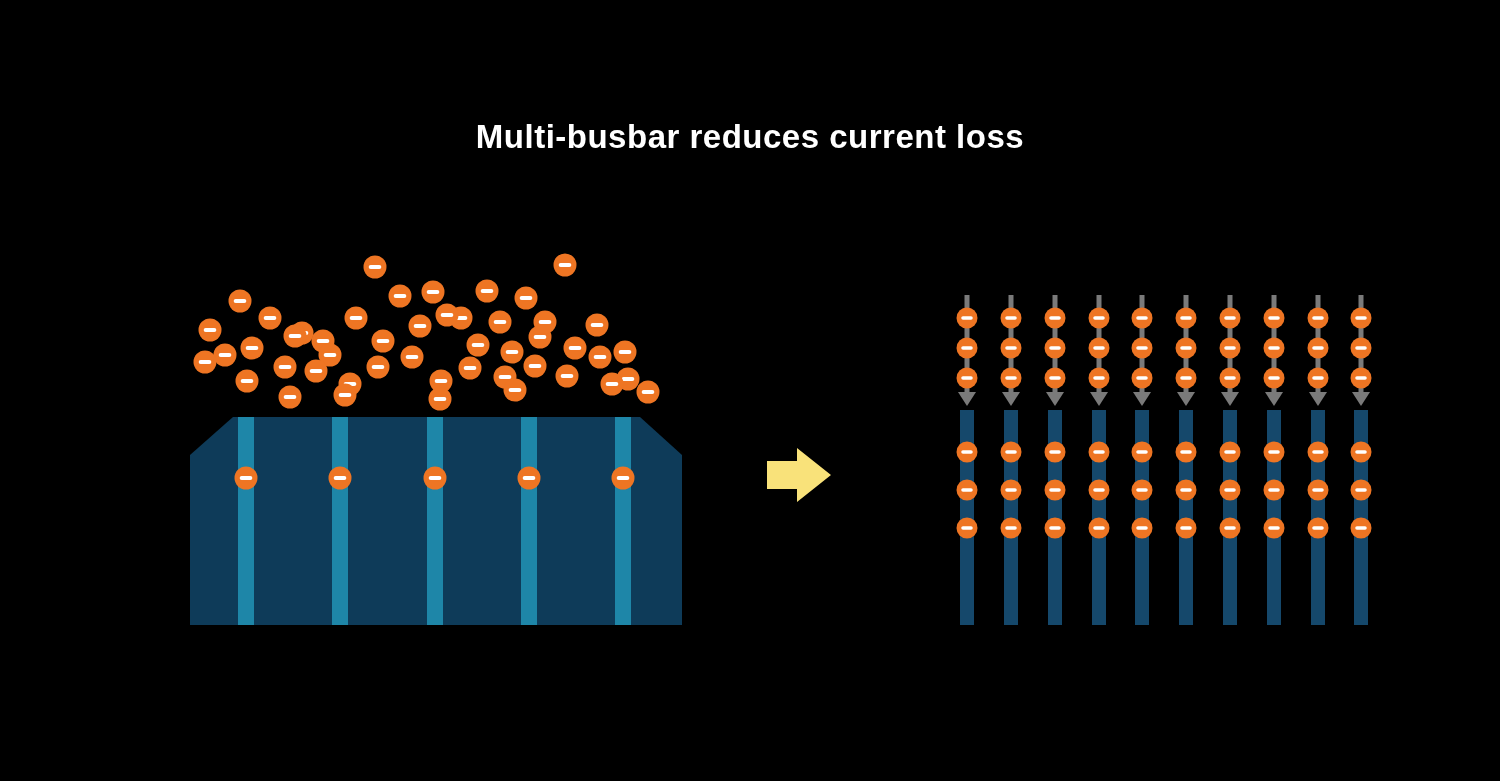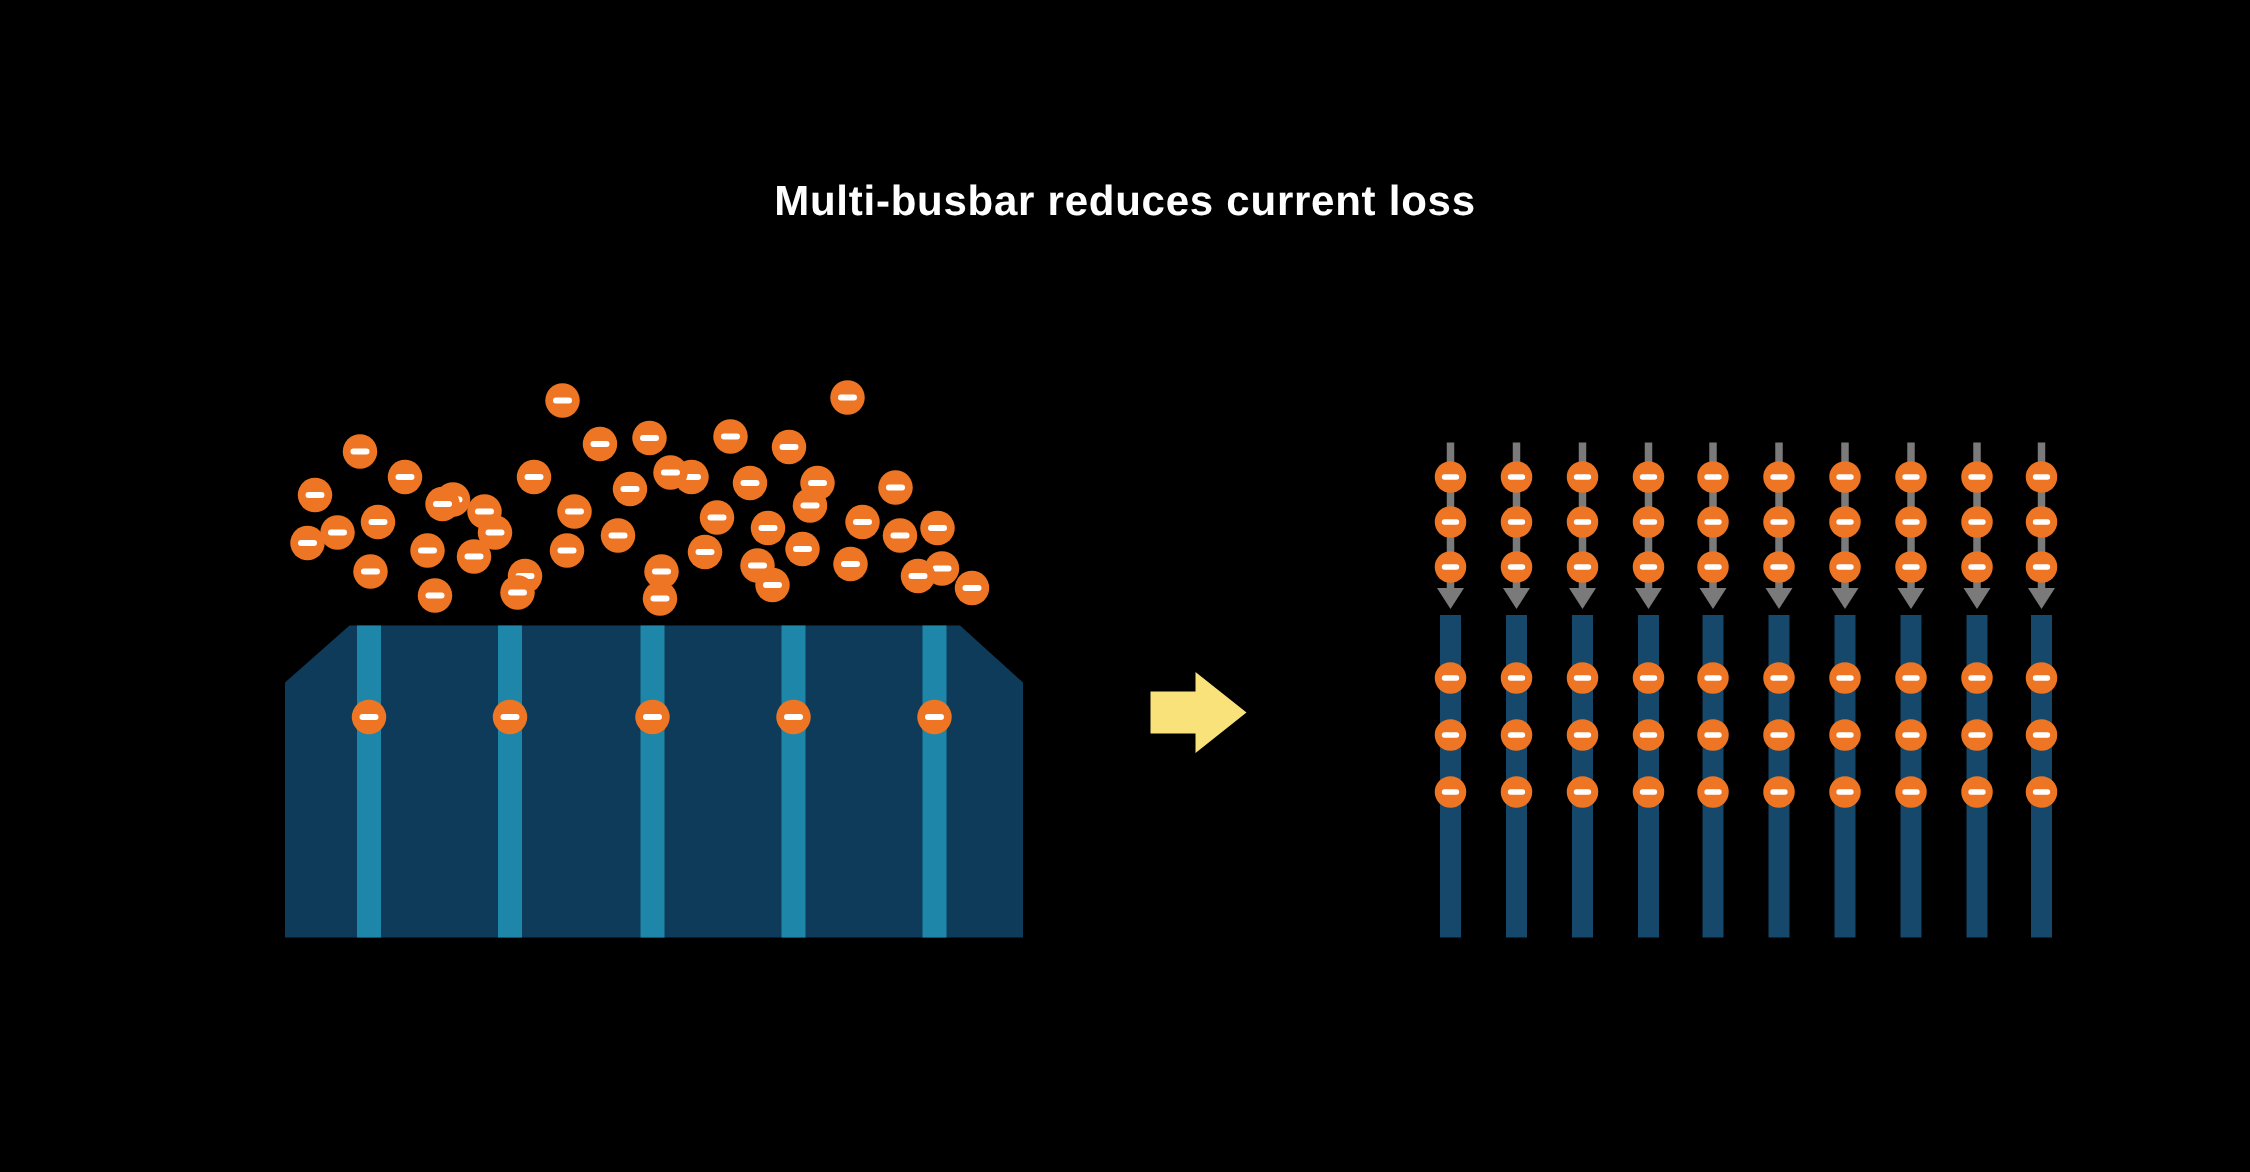--- a/index.html
+++ b/index.html
@@ -16,21 +16,21 @@
     font-family: "Liberation Sans", sans-serif;
   }
   .title {
     position: absolute;
     top: 118px;
     left: 0;
     width: 100%;
     margin: 0;
     text-align: center;
     color: #ffffff;
-    font-size: 28px;
+    font-size: 33px;
     font-weight: bold;
     letter-spacing: 0.5px;
     font-family: "Liberation Sans", sans-serif;
   }
   svg.diagram {
     position: absolute;
     top: 0;
     left: 0;
   }
 </style>

